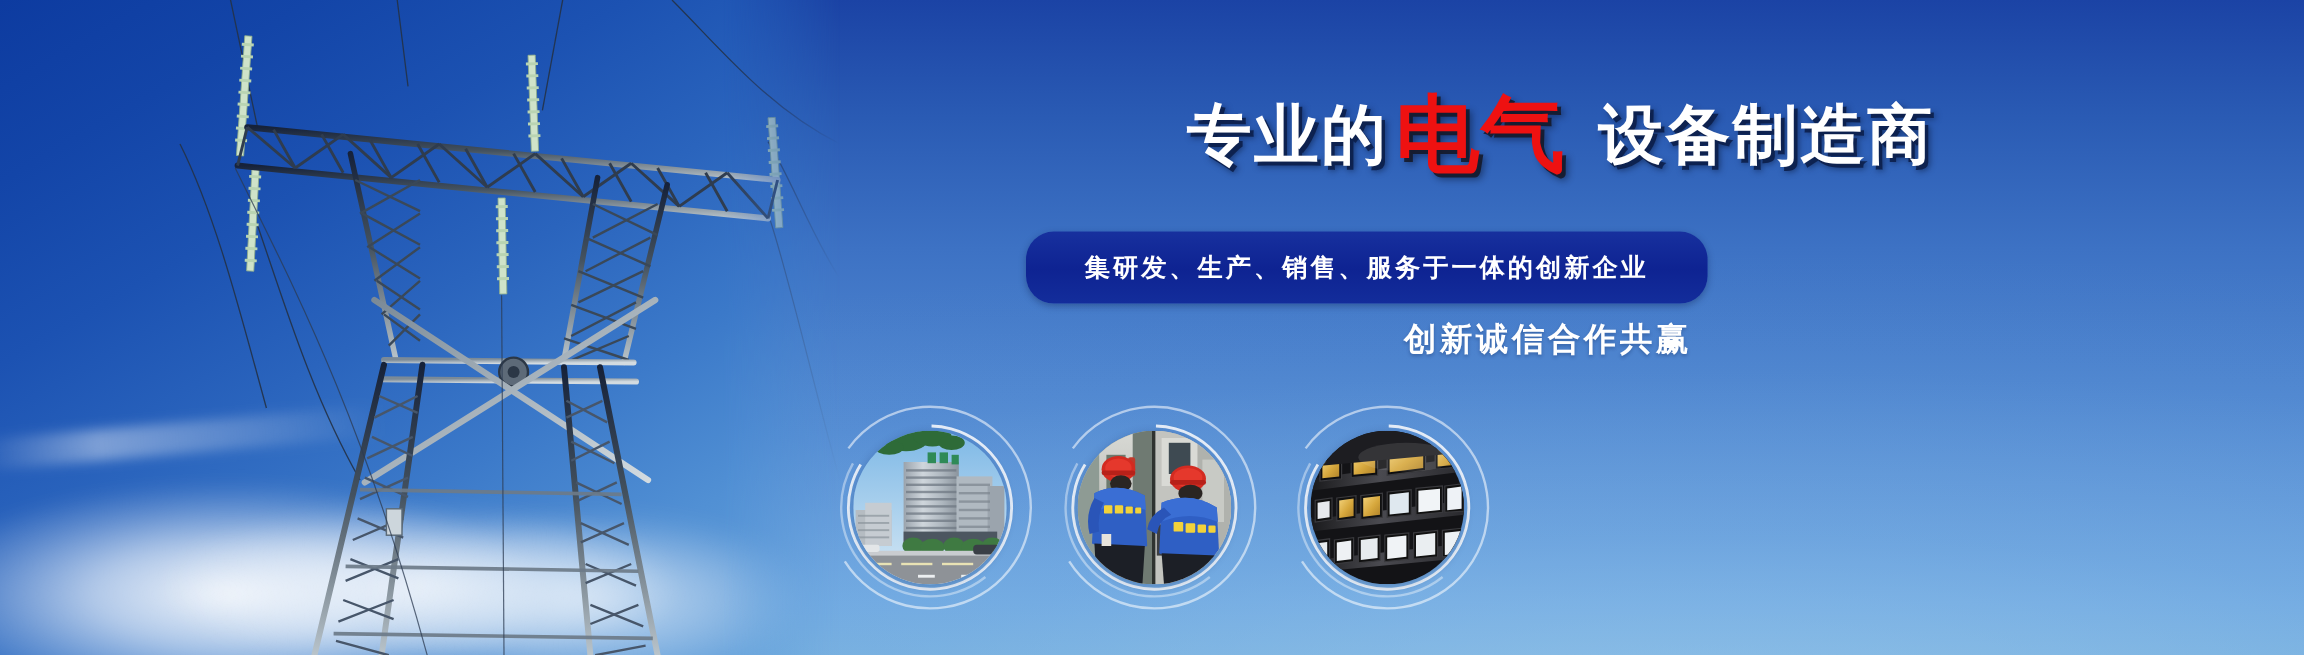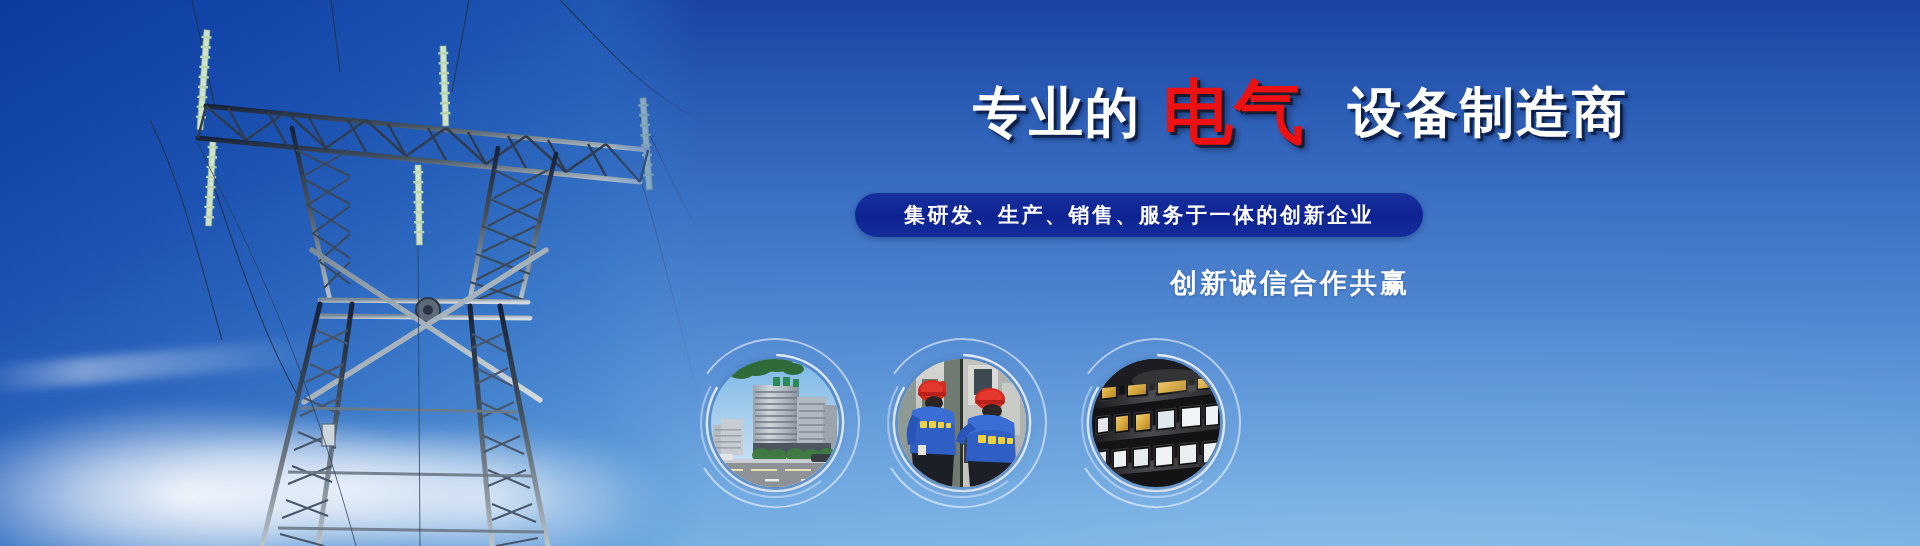--- a/index.html
+++ b/index.html
@@ -146,35 +146,35 @@
     color: #ffffff;
     text-shadow:
        3px 3px 0 rgba(10,28,70,0.85),
        4px 4px 5px rgba(5,18,50,0.55);
     margin-left: 21px;
   }
   .headline .red {
     font-size: 70px;
     color: #ee1111;
     letter-spacing: 1px;
-    margin: 0 22px;
+    margin: 0 6px;
     position: relative;
     top: 5px;
     text-shadow:
        3px 3px 0 rgba(20,20,30,0.80),
        5px 5px 6px rgba(5,10,30,0.45);
   }
 
   
   .pill {
     position: absolute;
     left: 195px;
     top: 193px;
     width: 568px;
-    height: 44px;
+    height: 60px;
     border-radius: 23px;
     background: linear-gradient(180deg, #17309e 0%, #0e2392 52%, #132d9b 100%);
     box-shadow: 0 2px 6px rgba(8,22,70,0.35);
     display: flex;
     align-items: center;
     justify-content: center;
   }
   .pill-text {
     color: #ffffff;
     font-size: 21px;

